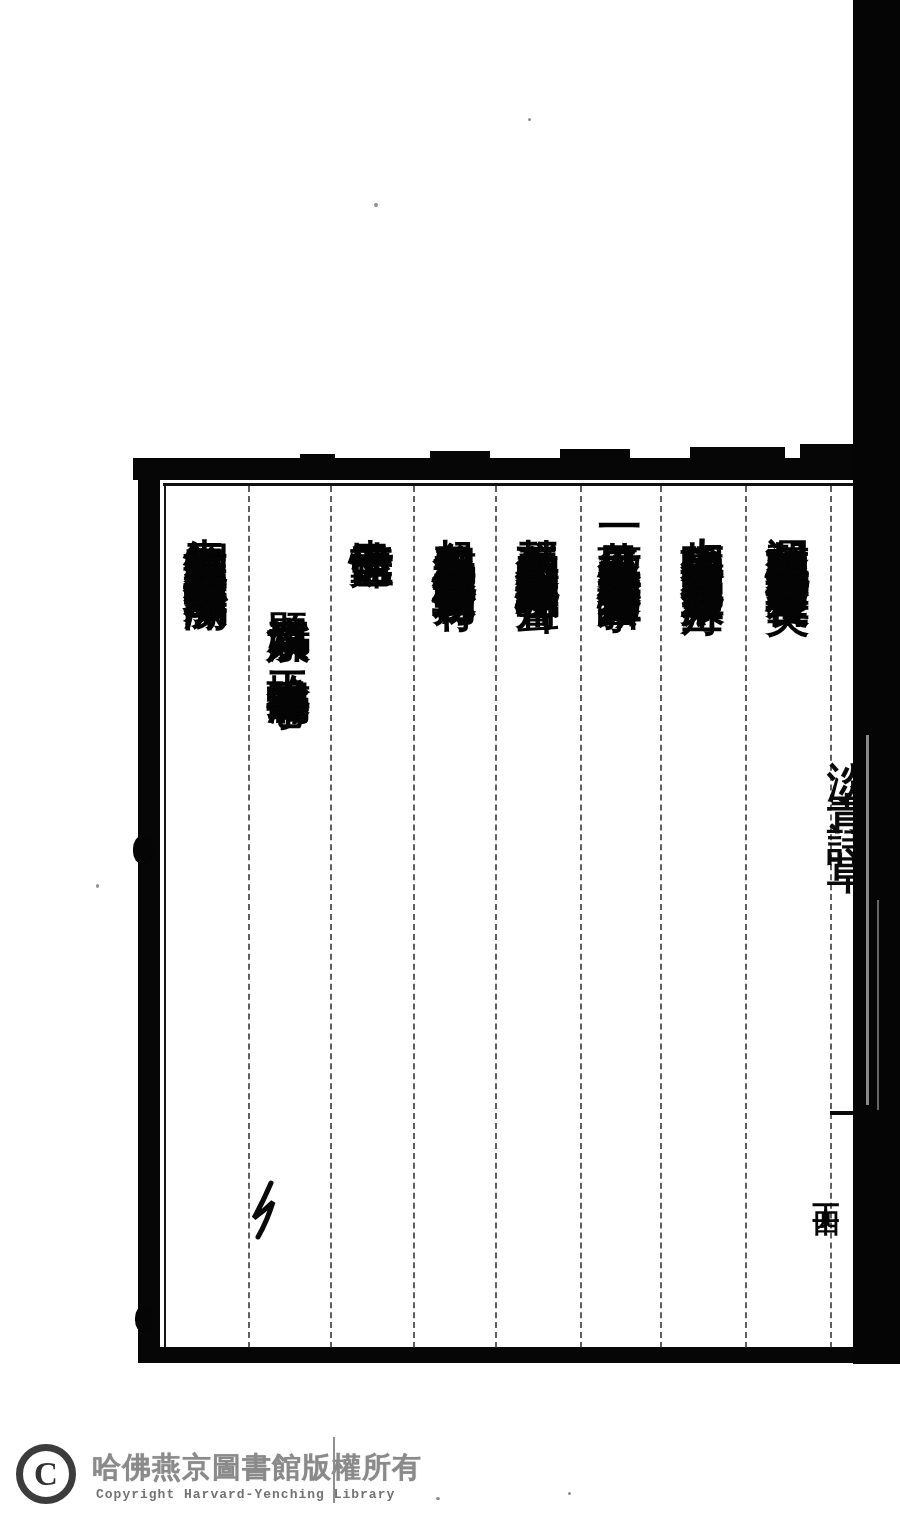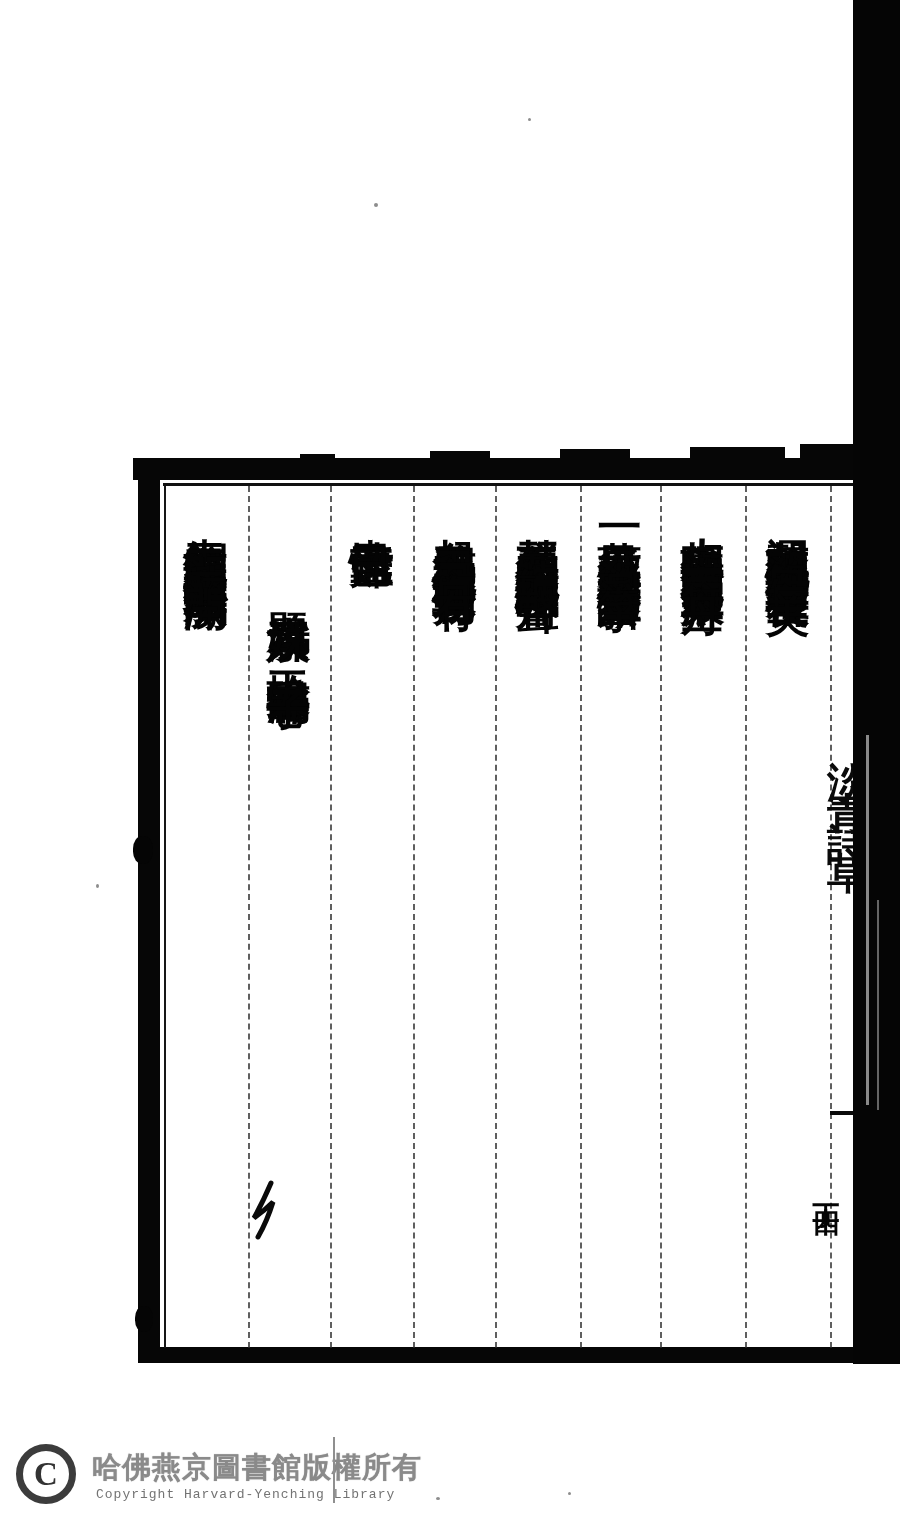--- a/index.html
+++ b/index.html
@@ -59,21 +59,21 @@
   }
   .stamp-cn{
     position:absolute;left:92px;top:1448px;
     font-size:29px;letter-spacing:1px;color:#8a8a8a;font-weight:700;
     text-shadow:0 0 1px #aaa;white-space:nowrap;
     font-family:"Liberation Sans","DejaVu Sans",sans-serif;
     text-align:center;
   }
   .stamp-en{
     position:absolute;left:96px;top:1487px;
-    font-size:13px;letter-spacing:1px;color:#737373;font-weight:400;white-space:nowrap;
+    font-size:13px;letter-spacing:1px;color:#737373;font-weight:700;white-space:nowrap;
     font-family:"Liberation Mono","DejaVu Sans Mono",monospace;
   }
   .stamp-vline{position:absolute;left:333px;top:1437px;width:2px;height:66px;background:#8f8f8f;}
 </style>
 </head>
 <body>
 
 <div>
 
   <div class="gutter-band"></div>

